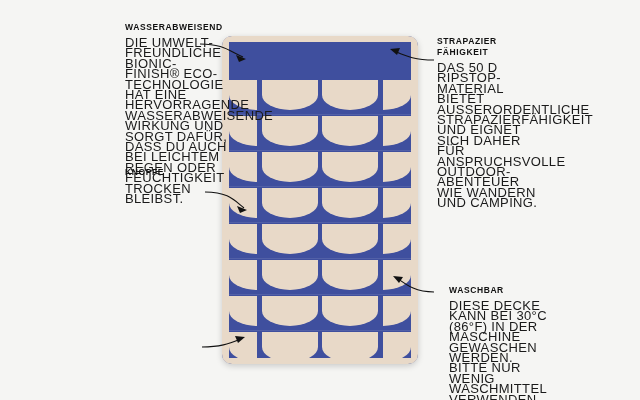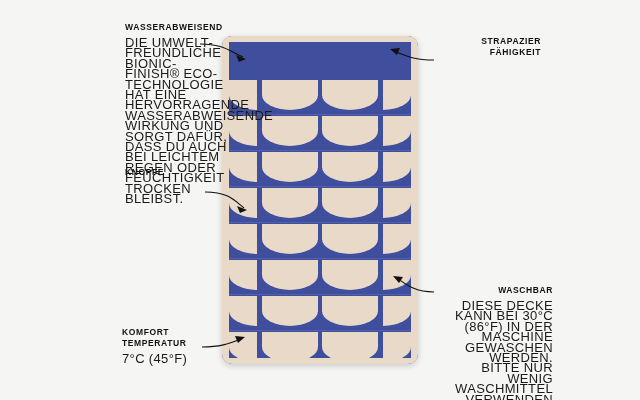--- a/index.html
+++ b/index.html
@@ -102,21 +102,21 @@
     margin-bottom: 5px;
     text-transform: uppercase;
   }
   .ann .body {
     font-size: 13px;
     line-height: 10.4px;
     letter-spacing: 0.35px;
     color: #1a1a1a;
     text-transform: uppercase;
   }
-  .ann.right { text-align: right; }
+  .ann.right { text-align: left; }
   .ann.left { text-align: left; }
 
   
   #ann-water   { left: 125px; top: 22px; }
   #ann-buttons { left: 125px; top: 167px; }
   #ann-comfort { left: 122px; top: 327px; width: 86px; }
   #ann-ripstop { left: 437px; top: 36px; }
   #ann-wash    { left: 437px; top: 285px; margin-left: 12px; }
 
   
@@ -227,26 +227,23 @@
 
   <div class="ann left" id="ann-water">
     <div class="title">WASSERABWEISEND</div>
     <div class="body">DIE UMWELT-FREUNDLICHE BIONIC-FINISH® ECO-TECHNOLOGIE HAT EINE HERVORRAGENDE WASSERABWEISENDE WIRKUNG UND SORGT DAFÜR, DASS DU AUCH BEI LEICHTEM REGEN ODER FEUCHTIGKEIT TROCKEN BLEIBST.</div>
   </div>
 
   <div class="ann left" id="ann-buttons">
     <div class="title">KNÖPFE</div>
   </div>
 
-  <div class="ann left" id="ann-comfort">
-    <div class="title">KOMFORT TEMPERATUR</div>
-    <div class="body">7°C (45°F)</div>
-  </div>
 
   <div class="ann right" id="ann-ripstop">
     <div class="title">STRAPAZIER FÄHIGKEIT</div>
+    <div class="body">DAS 50 D RIPSTOP-MATERIAL BIETET AUSSERORDENTLICHE STRAPAZIERFÄHIGKEIT UND EIGNET SICH DAHER FÜR ANSPRUCHSVOLLE OUTDOOR-ABENTEUER WIE WANDERN UND CAMPING.</div>
   </div>
 
   <div class="ann right" id="ann-wash">
     <div class="title">WASCHBAR</div>
     <div class="body">DIESE DECKE KANN BEI 30°C (86°F) IN DER MASCHINE GEWASCHEN WERDEN. BITTE NUR WENIG WASCHMITTEL VERWENDEN UND NICHT IN DEN TROCKNER GEBEN.</div>
   </div>
 </div>
 
 </body></html>

